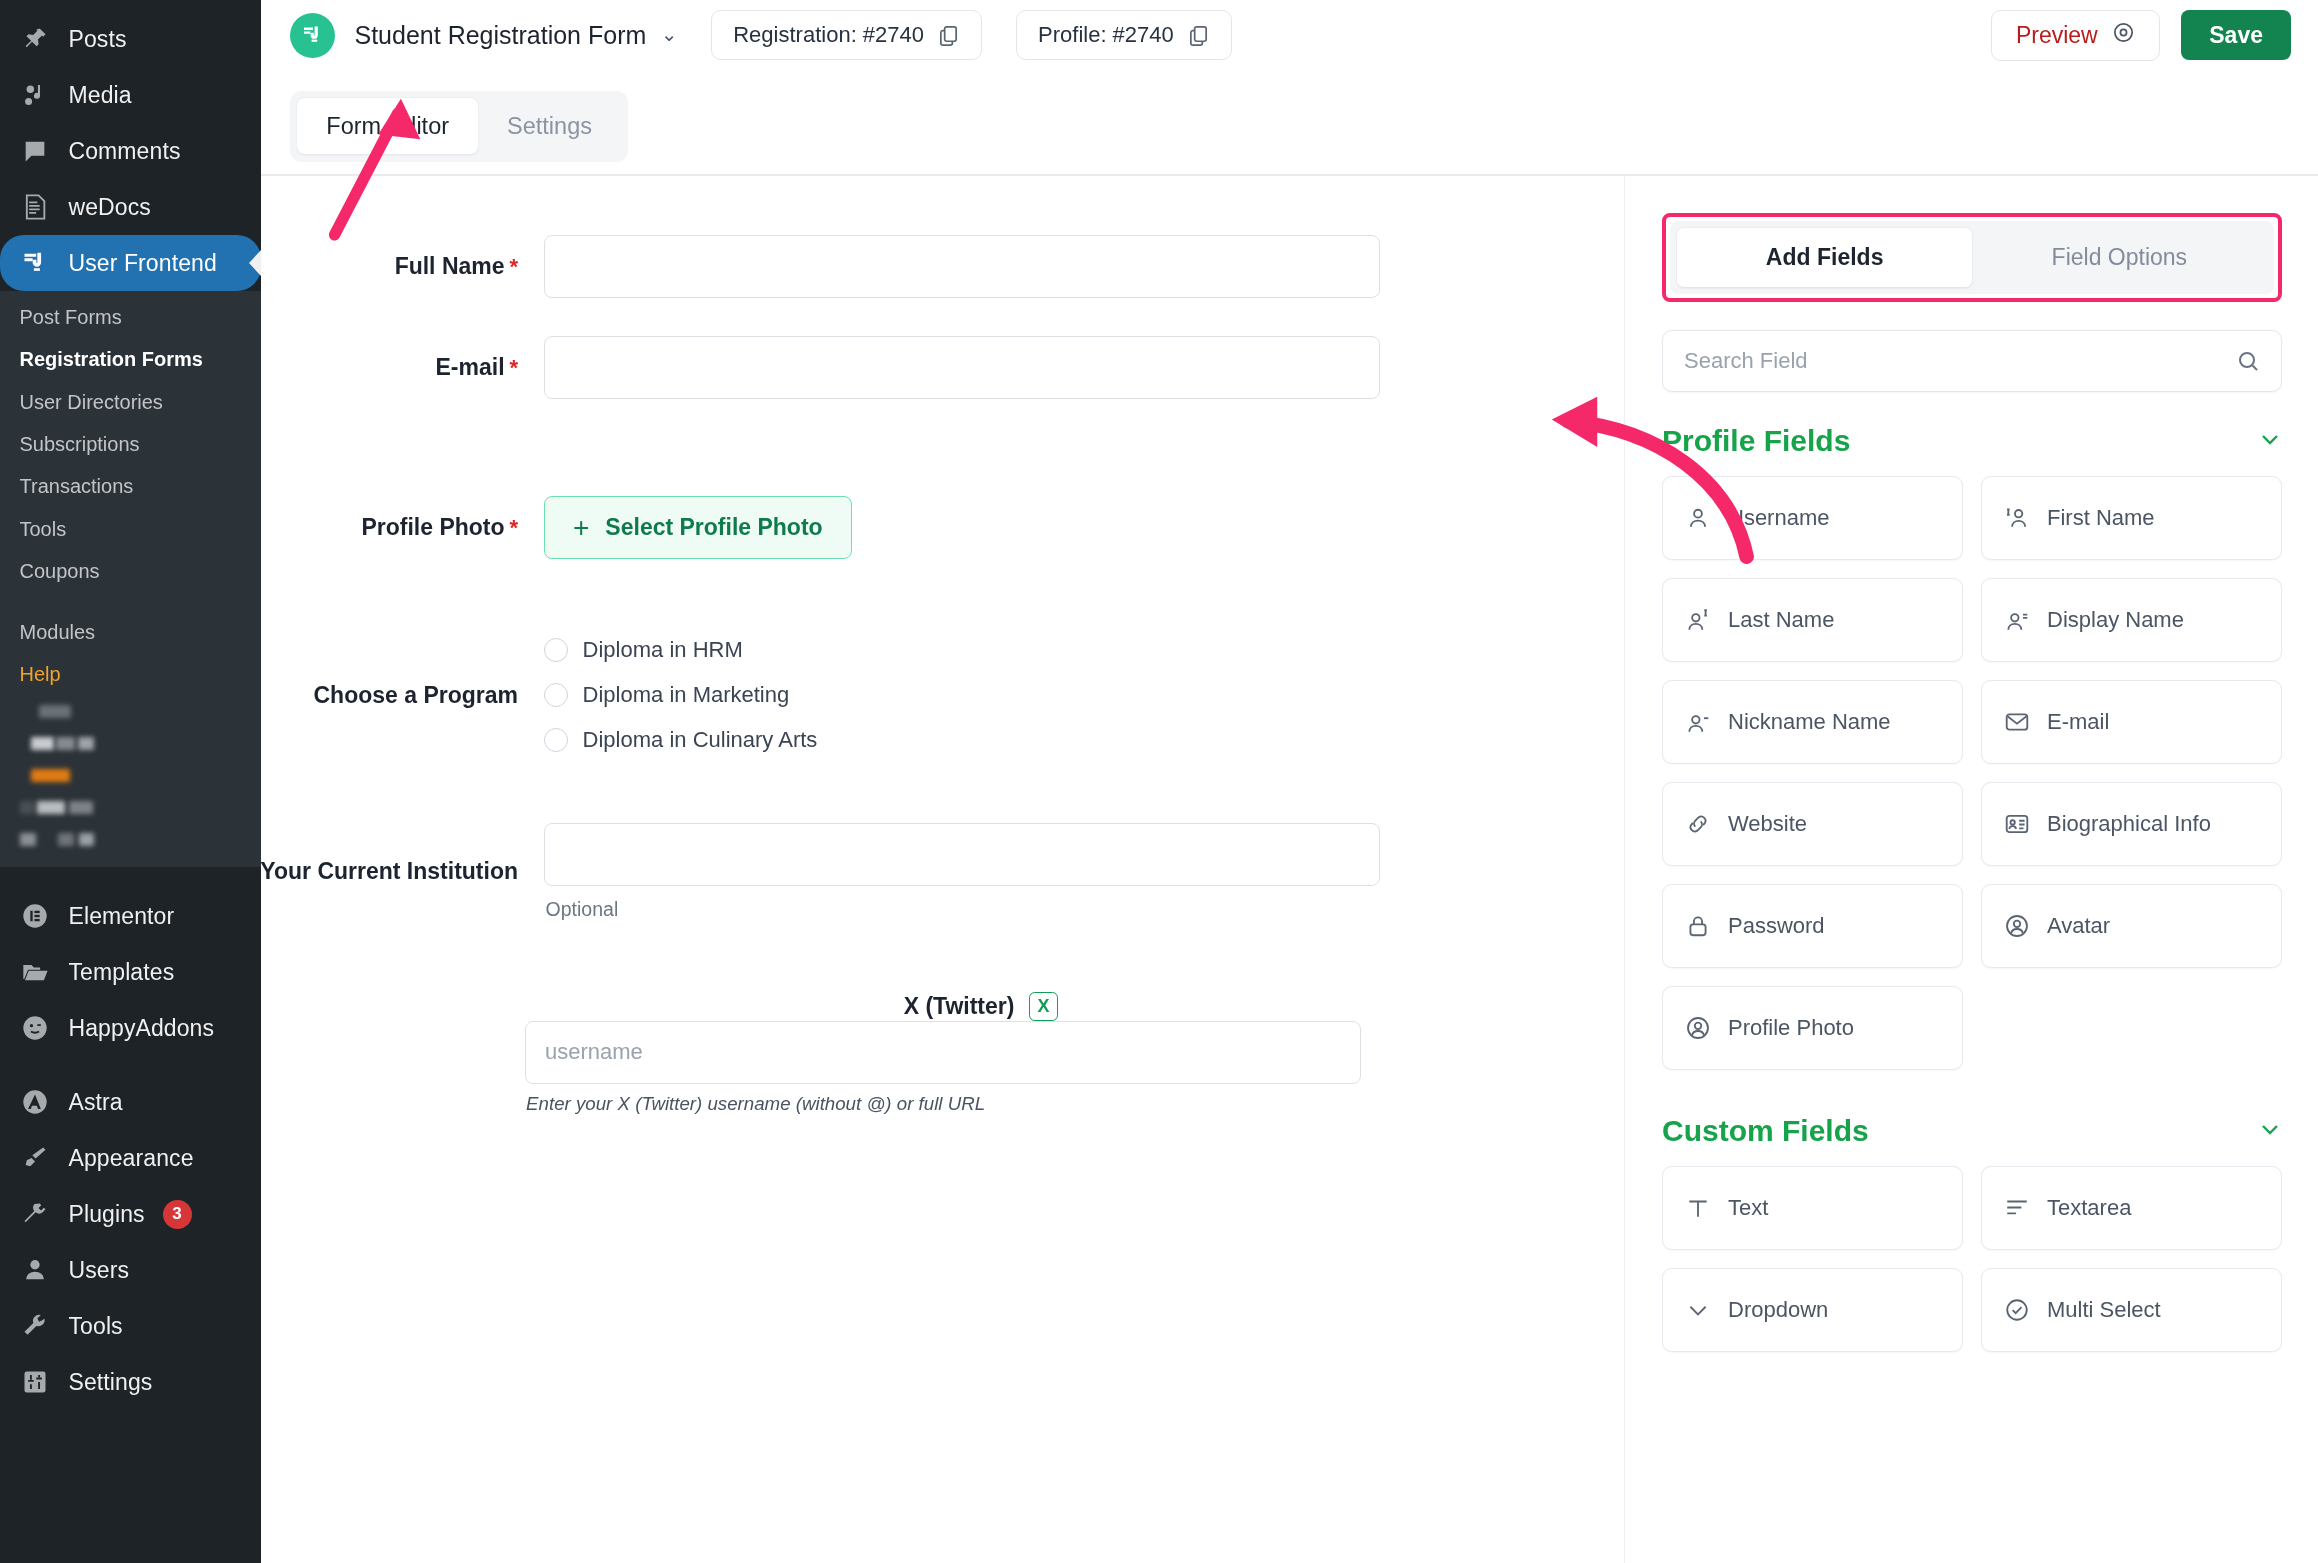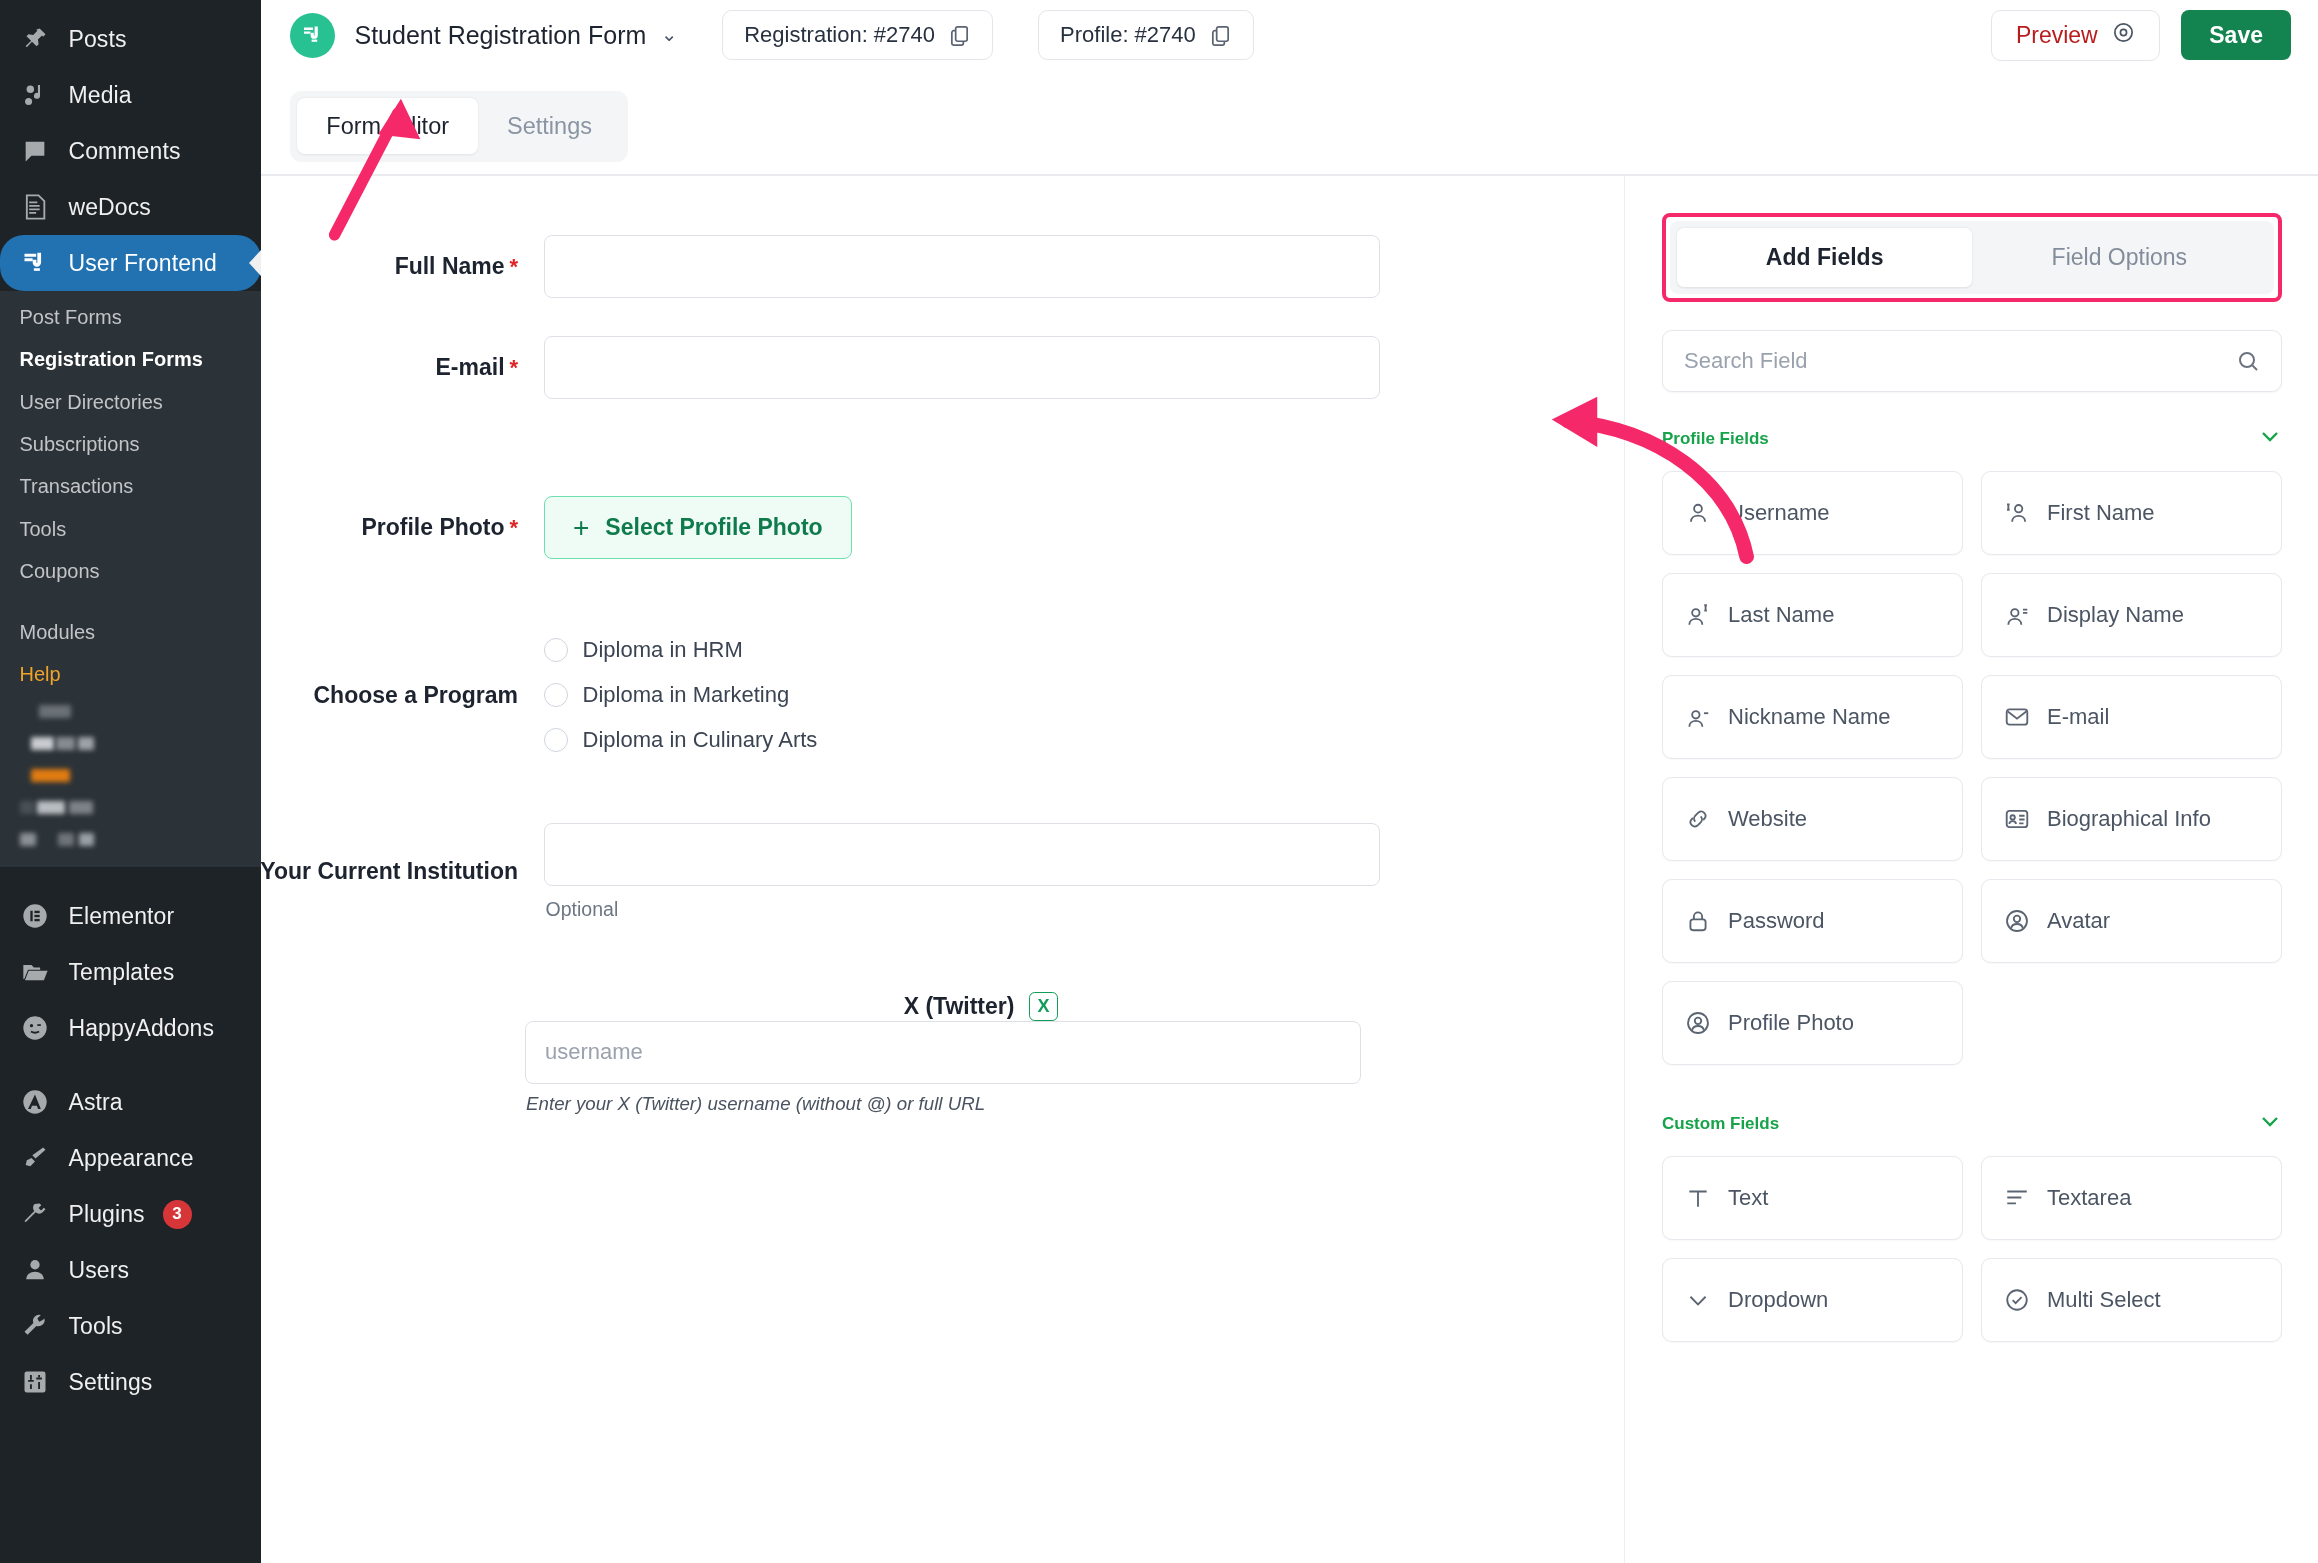--- a/index.html
+++ b/index.html
@@ -60,21 +60,21 @@
     background: #28c191; display:flex; align-items:center; justify-content:center;
     flex: 0 0 45px;
   }
   .brand-logo svg { width:24px; height:24px; fill:#fff; }
   .form-title {
     font-size: 25px; color: #1d2430; margin-left: 19.5px; font-weight: 400;
     display:flex; align-items:center; gap: 14.6px; white-space:nowrap;
   }
   .chev { color:#475569; font-size: 19.5px; line-height:1; }
   .pill {
-    margin-left: 45px; height: 50px; border: 1.2px solid #e2e6ea; border-radius: 9.7px;
+    margin-left: 34px; height: 50px; border: 1.2px solid #e2e6ea; border-radius: 9.7px;
     background:#fff; display:flex; align-items:center; gap: 13px; padding: 0 21px;
     font-size: 22px; color: #27313f; white-space:nowrap;text-align:right;
   }
   .pill .copy-ico { width: 23px; height: 23px; color:#5b6472; display:flex; }
   .pill .copy-ico svg { width:23px; height:23px; stroke: currentColor; fill:none; stroke-width:1.8; }
   .topbar-right { margin-left:auto; display:flex; align-items:center; gap: 21px; }
   .preview-btn {
     height: 51px; border: 1.2px solid #e2e6ea; border-radius: 9.7px; background:#fff;
     display:flex; align-items:center; gap: 14.6px; padding: 0 24px;
     font-size: 23px; color:#b91c1c; white-space:nowrap;
@@ -149,21 +149,21 @@
   .seg-btn.active { background:#fff; color:#1d2430; font-weight: 600; box-shadow: 0 0.8px 2.4px rgba(16,24,40,.10); }
   .searchbox {
     margin-top: 28px; height: 62px; border:1.2px solid #e4e7eb; border-radius: 9.7px;
     display:flex; align-items:center; padding: 0 21px; font-size: 22px; color:#9aa2ae;
     box-shadow: 0 0.8px 1.6px rgba(16,24,40,.04);
   }
   .searchbox .sico { margin-left:auto; width:24px; height:24px; }
   .searchbox .sico svg { width:24px; height:24px; stroke:#6b7280; fill:none; stroke-width:2; }
   .grp-head {
     margin-top: 32px; display:flex; align-items:center; justify-content:space-between;
-    font-size: 17px; color:#16a34a; font-weight: 700;
+    font-size: 30px; color:#16a34a; font-weight: 700;
   }
   .grp-head .gchev { color:#16a34a; font-size:21px; }
   .grp-head .gchev svg { width:24px; height:24px; stroke: currentColor; fill:none; stroke-width:2.4;}
   .cards { margin-top: 18px; display:grid; grid-template-columns: 1fr 1fr; gap: 18px; }
   .fcard {
     height: 84px; border:1.2px solid #e6e9ed; border-radius: 9.7px; background:#fff;
     display:flex; align-items:center; gap: 16px; padding: 0 21px;
     font-size: 22px; color:#4b5563; box-shadow: 0 0.8px 1.6px rgba(16,24,40,.03);
   }
   .fcard .ci { width:28px; height:28px; flex:0 0 28px; display:flex; align-items:center; justify-content:center; }

